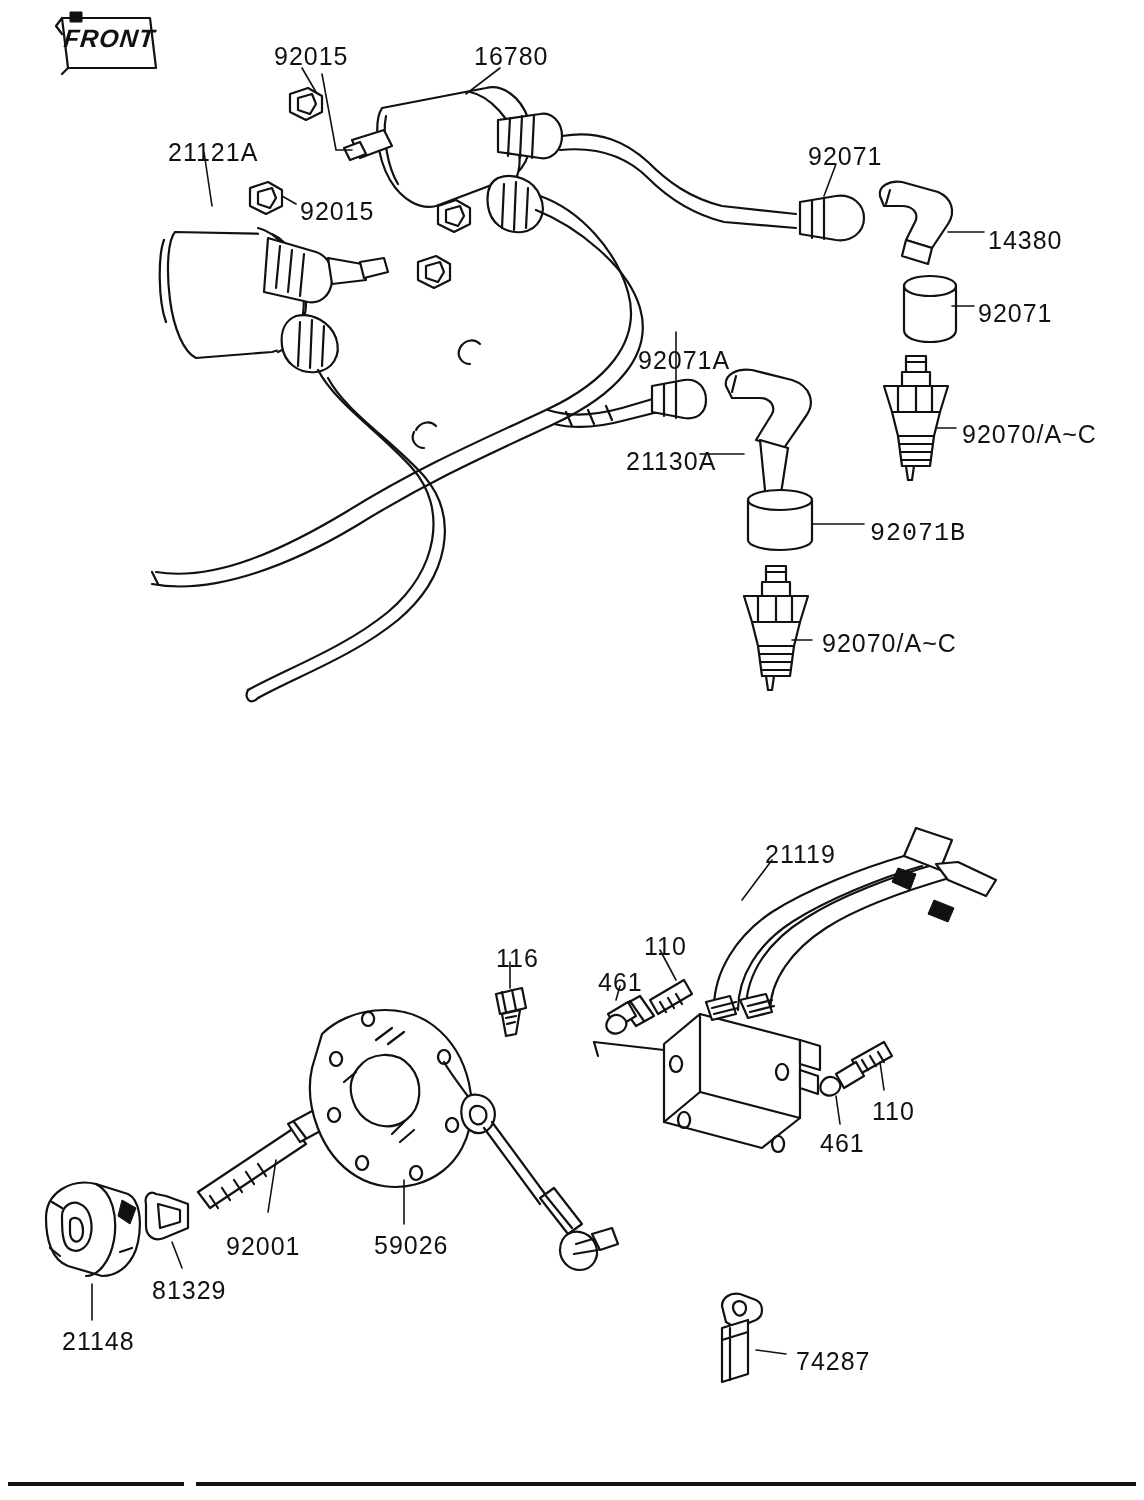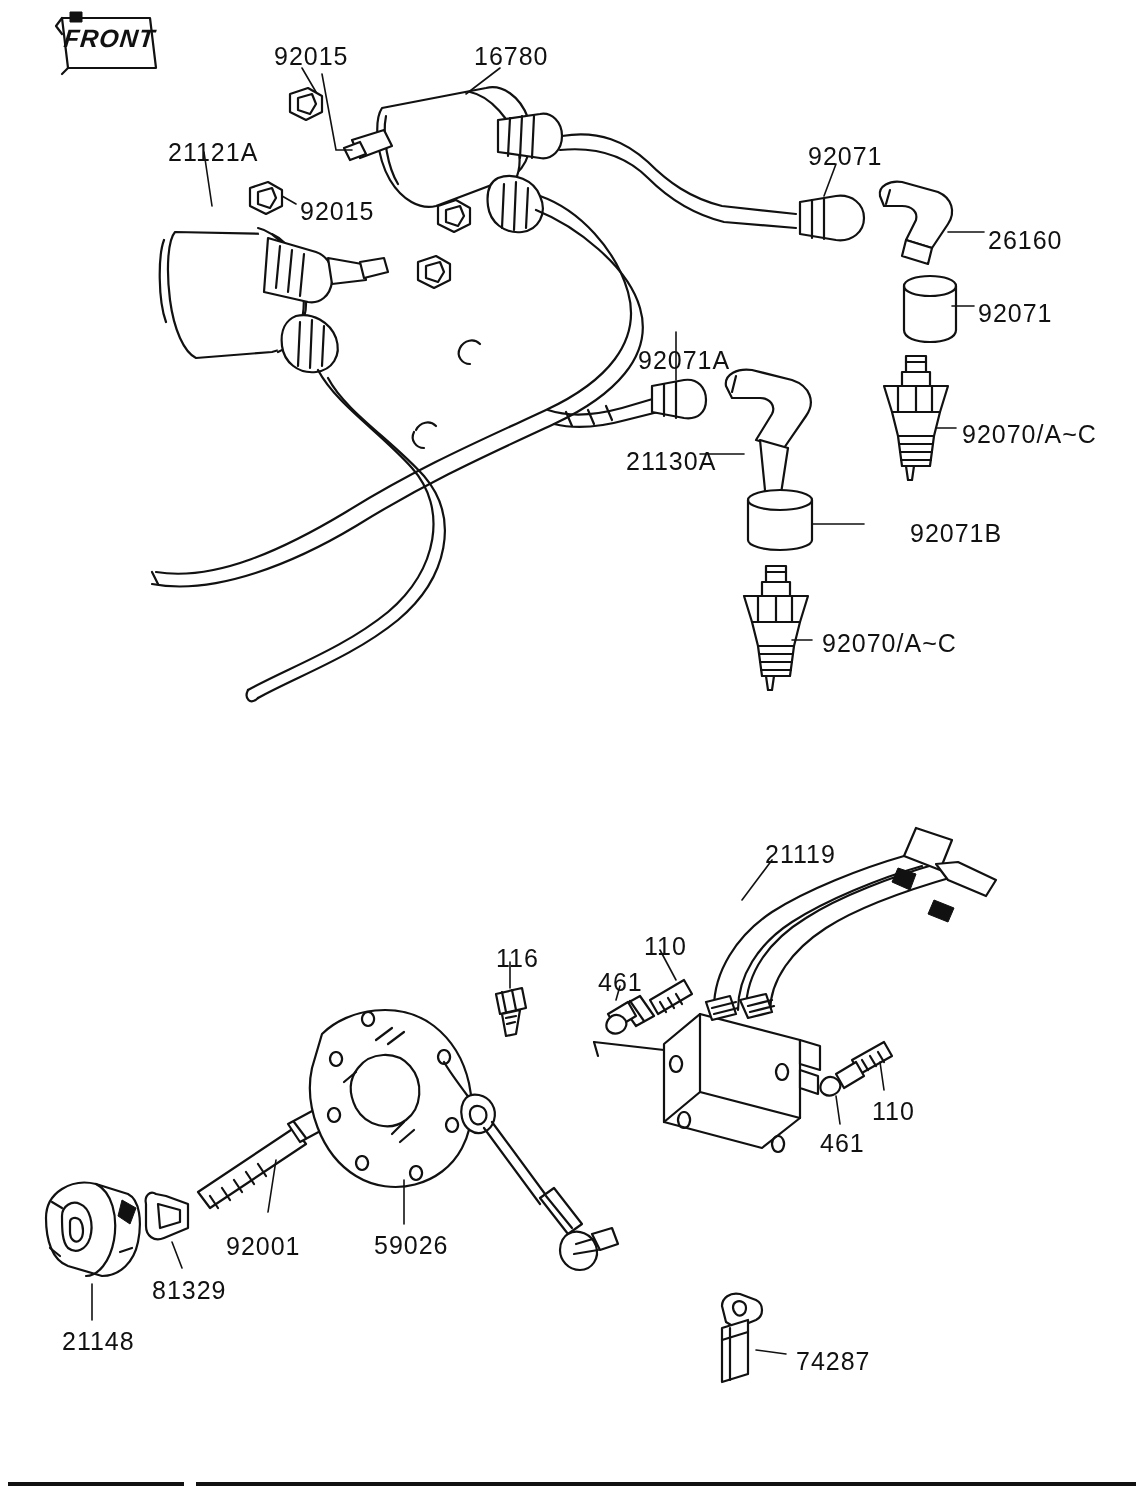--- a/index.html
+++ b/index.html
@@ -319,26 +319,26 @@
   <div class="front-tag">
     <div class="txt">FRONT</div>
   </div>
 
   <div id="labels">
       <div class="lbl" style="left: 274px; top: 42px;">92015</div>
       <div class="lbl" style="left: 474px; top: 42px;">16780</div>
       <div class="lbl" style="left: 168px; top: 138px;">21121A</div>
       <div class="lbl" style="left: 300px; top: 197px;">92015</div>
       <div class="lbl" style="left: 808px; top: 142px;">92071</div>
-      <div class="lbl" style="left: 988px; top: 226px;">26160</div>
+      <div class="lbl" style="left: 988px; top: 226px;">14380</div>
       <div class="lbl" style="left: 978px; top: 299px;">92071</div>
       <div class="lbl" style="left: 638px; top: 311px; margin-top: 35px;">92071A</div>
       <div class="lbl" style="left: 626px; top: 447px;">21130A</div>
       <div class="lbl" style="left: 962px; top: 420px;">92070/A~C</div>
-      <div class="lbl" style="left: 910px; top: 519px;">92071B</div>
+      <div class="lbl" style="left: 870px; top: 519px; font-family: Liberation Mono, monospace;">92071B</div>
       <div class="lbl" style="left: 822px; top: 629px;">92070/A~C</div>
       <div class="lbl" style="left: 765px; top: 840px;">21119</div>
       <div class="lbl" style="left: 496px; top: 944px;">116</div>
       <div class="lbl" style="left: 644px; top: 932px;">110</div>
       <div class="lbl" style="left: 598px; top: 968px;">461</div>
       <div class="lbl" style="left: 872px; top: 1097px;">110</div>
       <div class="lbl" style="left: 820px; top: 1129px;">461</div>
       <div class="lbl" style="left: 226px; top: 1219px; margin-top: 13px;">92001</div>
       <div class="lbl" style="left: 374px; top: 1231px; text-align: right;">59026</div>
       <div class="lbl" style="left: 152px; top: 1276px;">81329</div>

